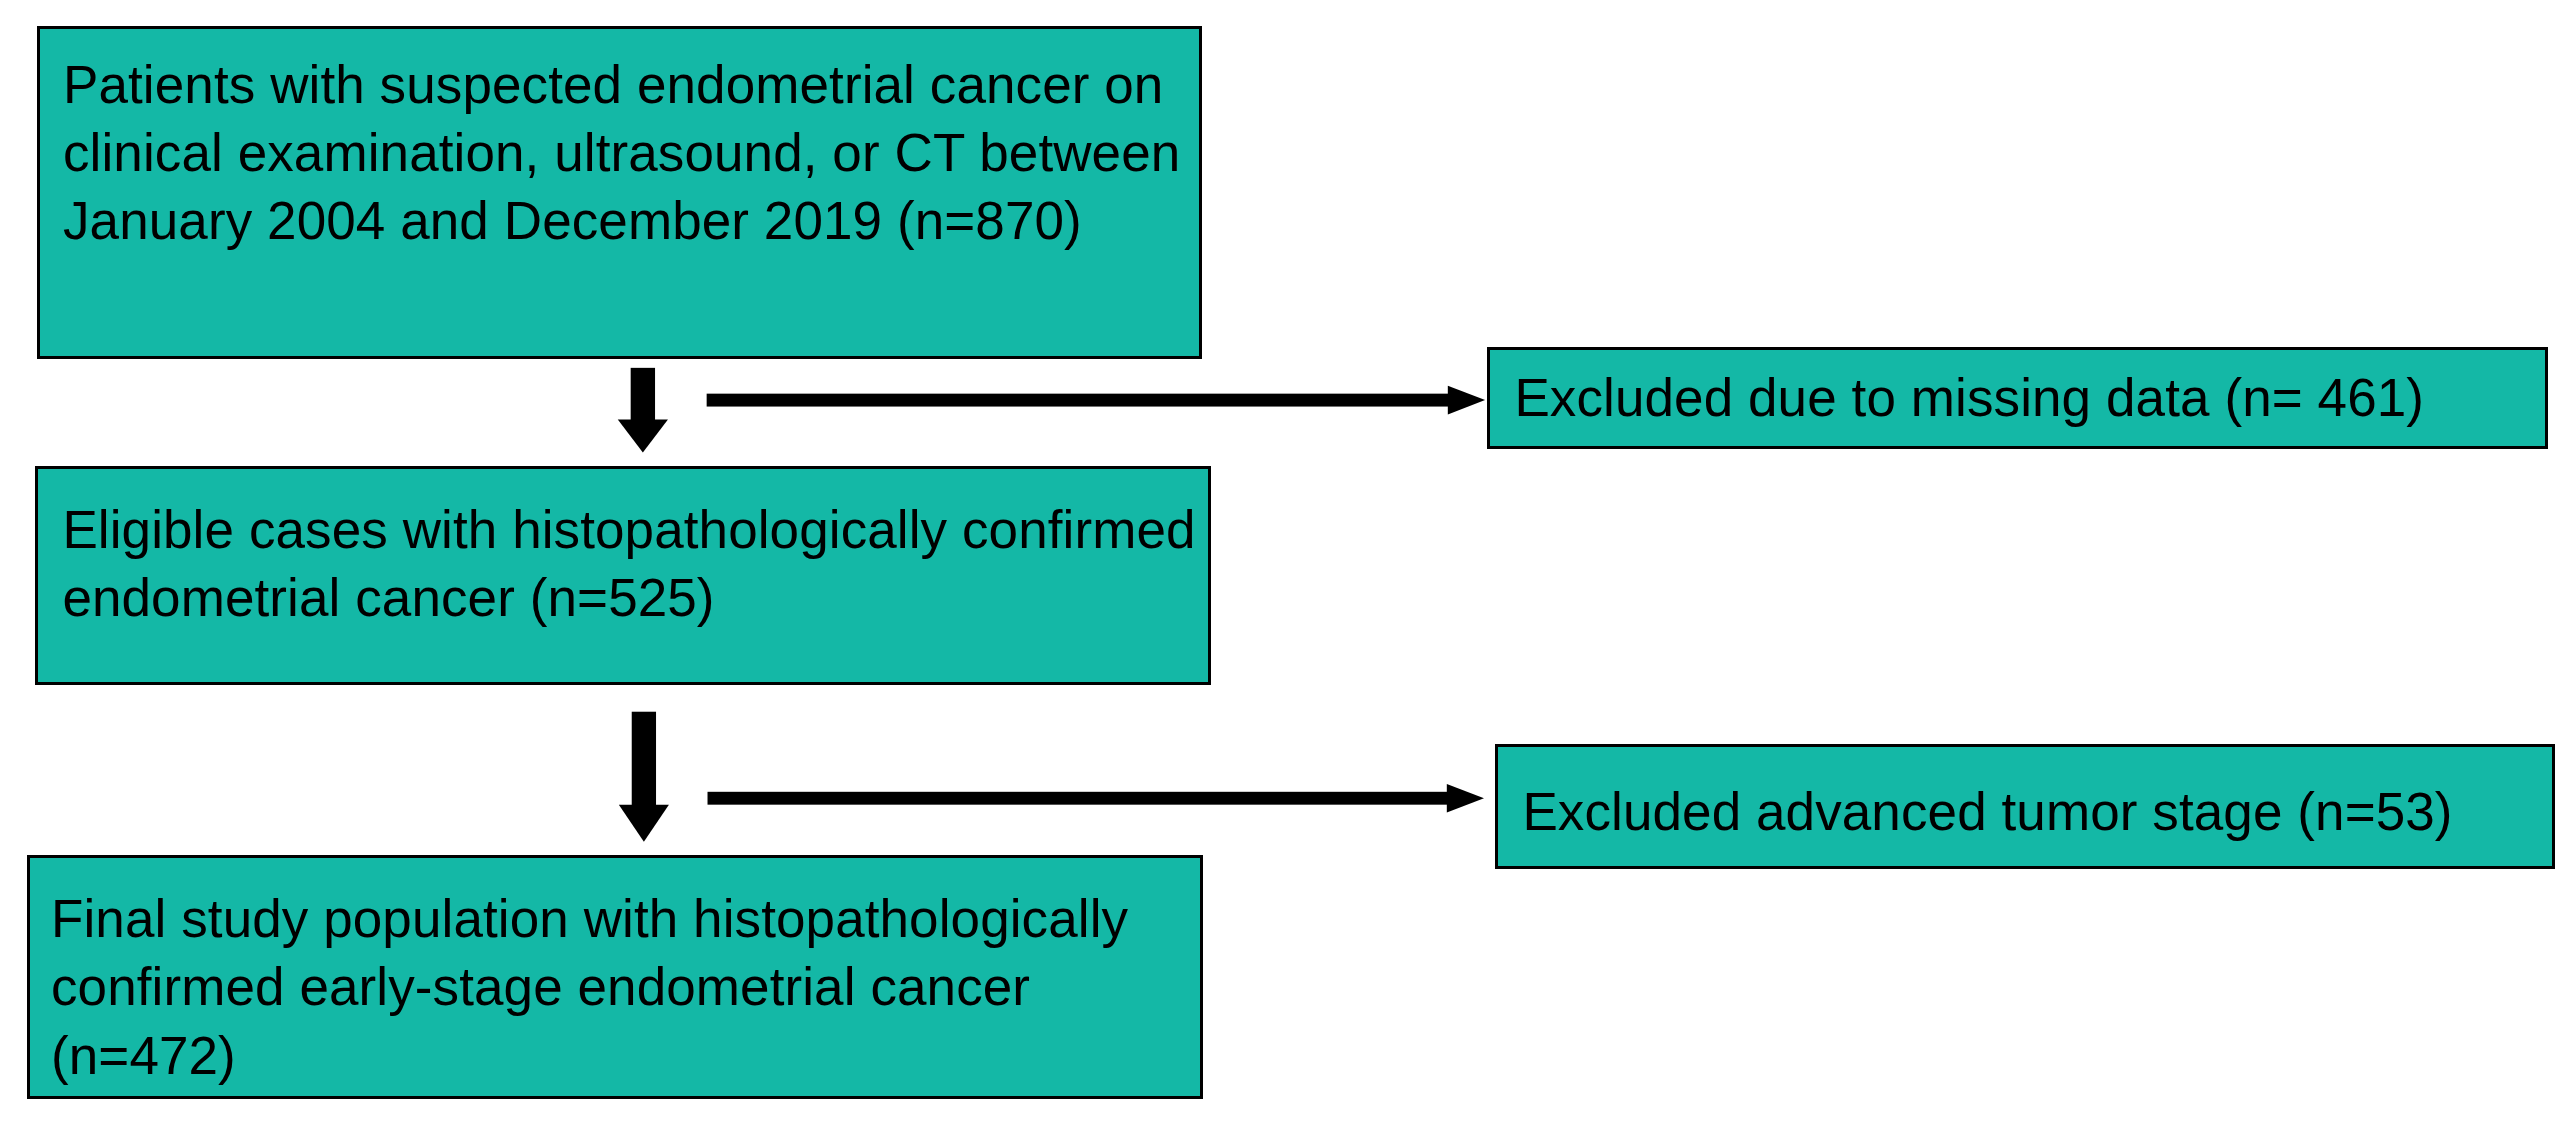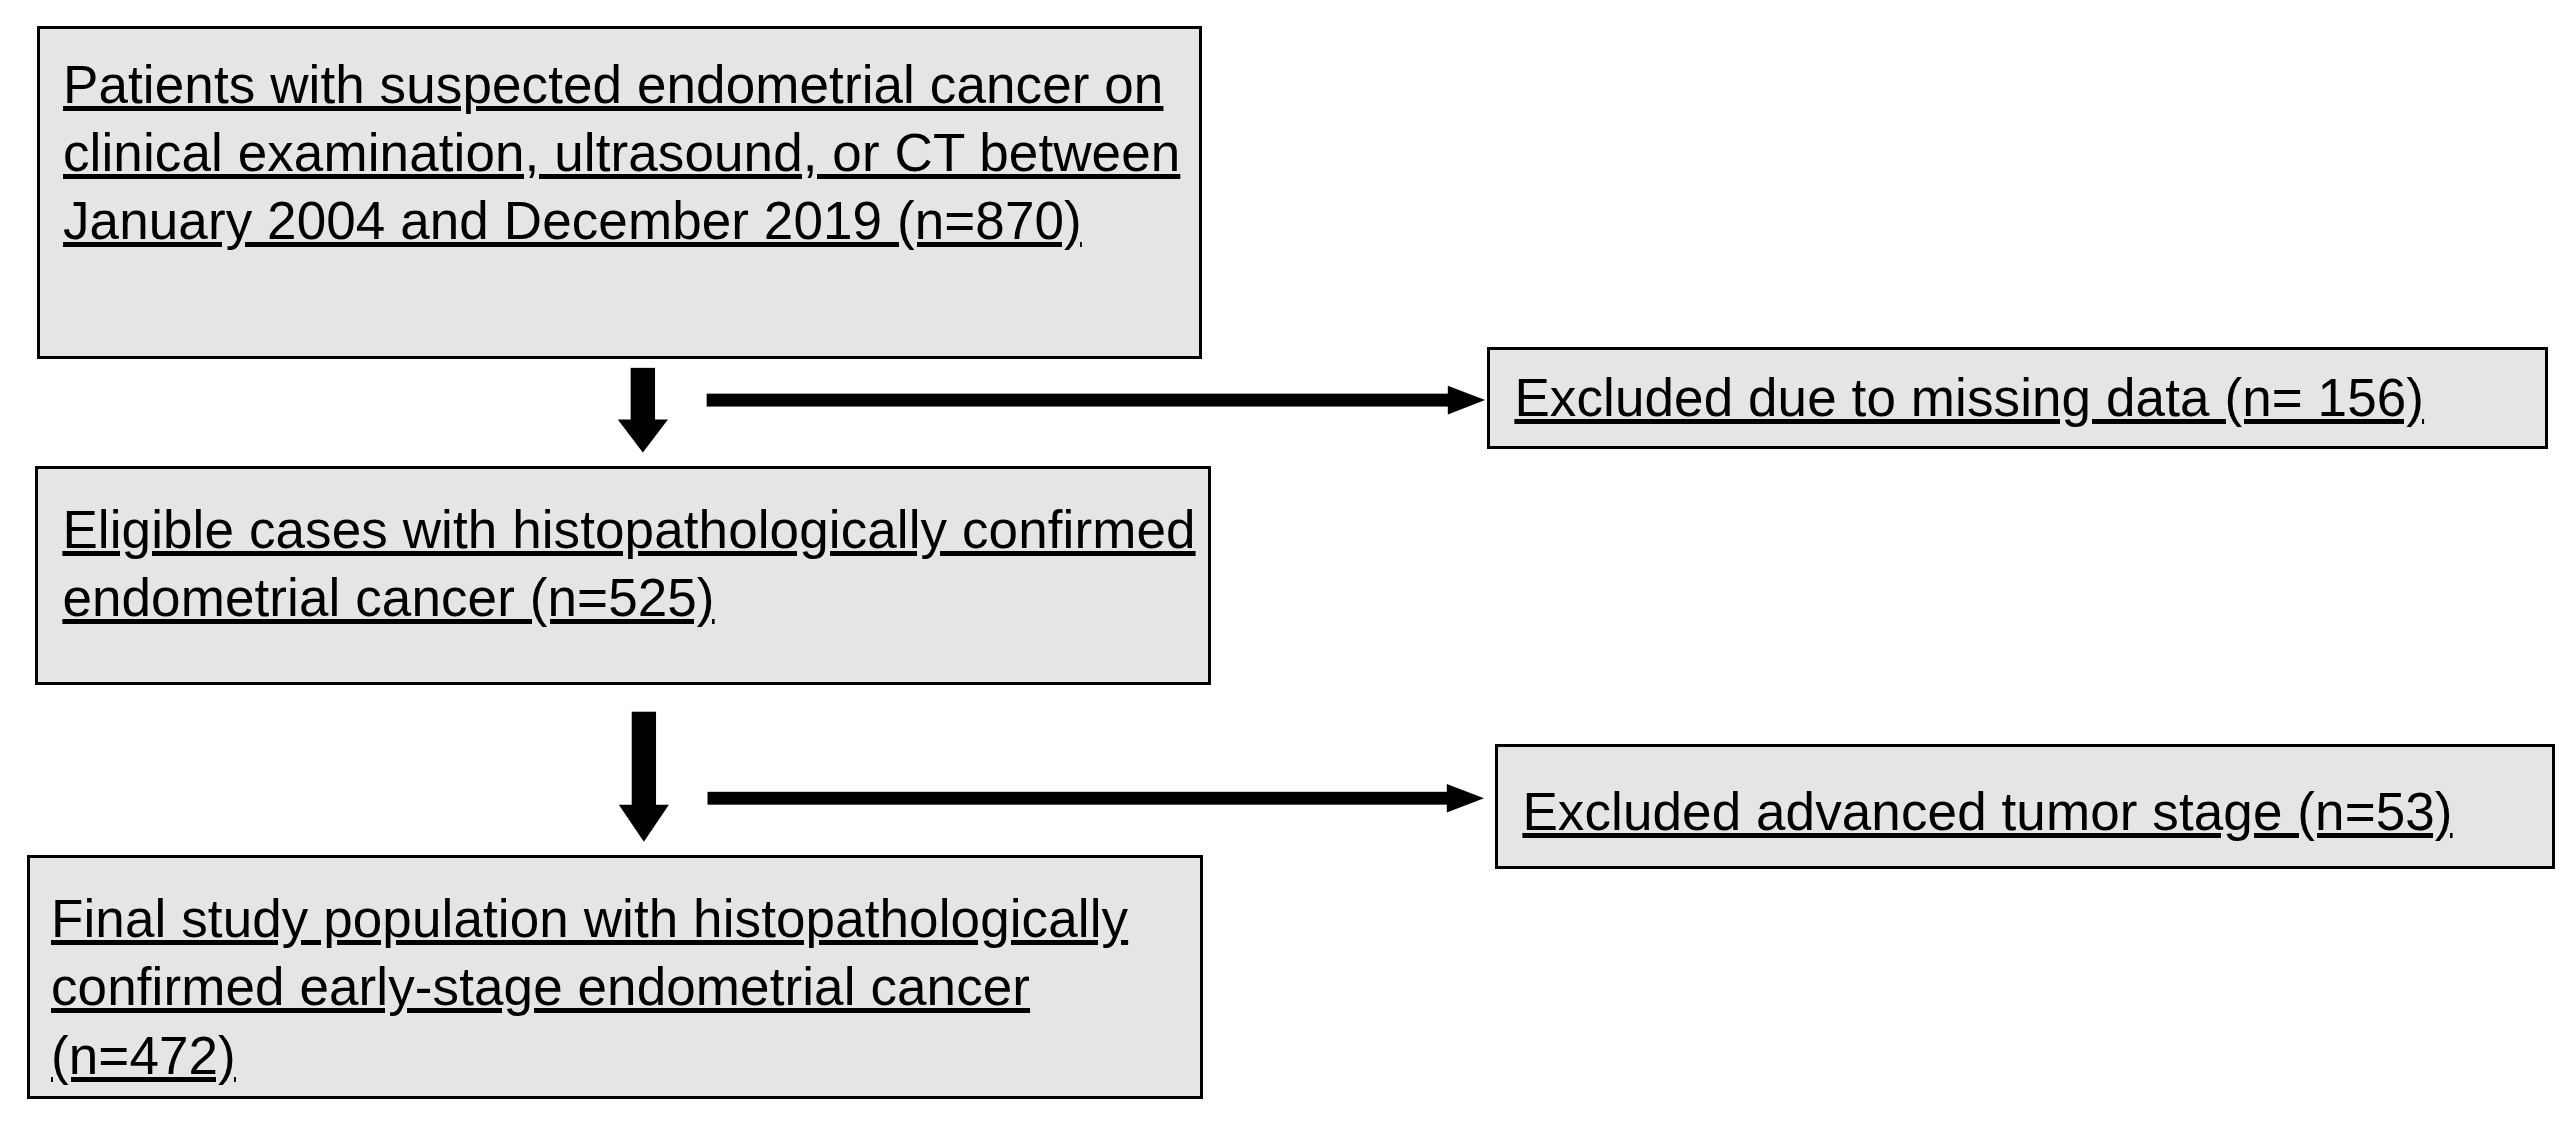--- a/index.html
+++ b/index.html
@@ -20,25 +20,24 @@
     position: absolute;
     inset: 0;
     width: 2576px;
     height: 1139px;
   }
 
   
   .node-box {
     position: absolute;
     box-sizing: border-box;
-    background: #e5e5e5;
+    background: #14b8a6;
     border: 3.6px solid #000000;
     display: flex;
     align-items: flex-start;
-    text-decoration: underline;
   }
   .node-text {
     font-size: 53px;
     line-height: 1.29;
     letter-spacing: 0.1px;
     white-space: pre-line;
     color: #000000;
   }
 
   
@@ -130,21 +129,21 @@
       <polygon points="22,80 92,80 57,126" fill="#000000"></polygon>
     </g>
 
     <g>
       <rect x="146" y="44" width="1042" height="18" fill="#000000"></rect>
       <polygon points="1180,33 1180,73 1232,53" fill="#000000"></polygon>
     </g>
   </svg>
 
   <div class="node-box" id="box-excluded-missing">
-    <div class="node-text">Excluded due to missing data (n= 156)</div>
+    <div class="node-text">Excluded due to missing data (n= 461)</div>
   </div>
 
   <div class="node-box" id="box-eligible">
     <div class="node-text">Eligible cases with histopathologically confirmed endometrial cancer (n=525)</div>
   </div>
 
   <svg class="arrow-svg" id="arrow-group-2" viewBox="0 0 1250 200">
     <g>
       <rect x="40" y="8" width="34" height="140" fill="#000000"></rect>
       <polygon points="22,138 92,138 57,190" fill="#000000"></polygon>

